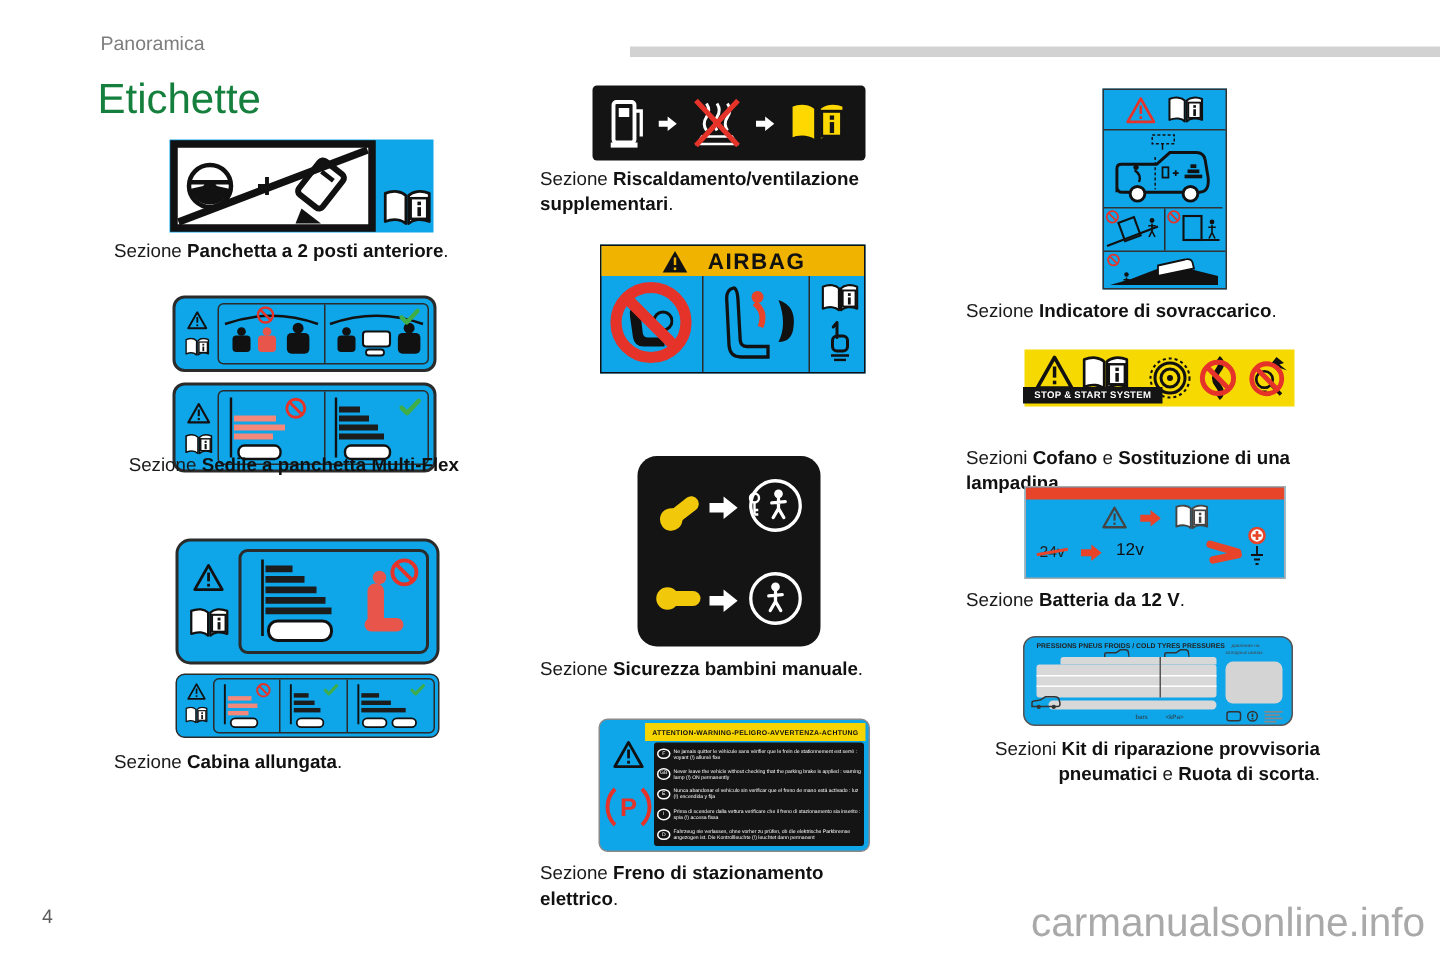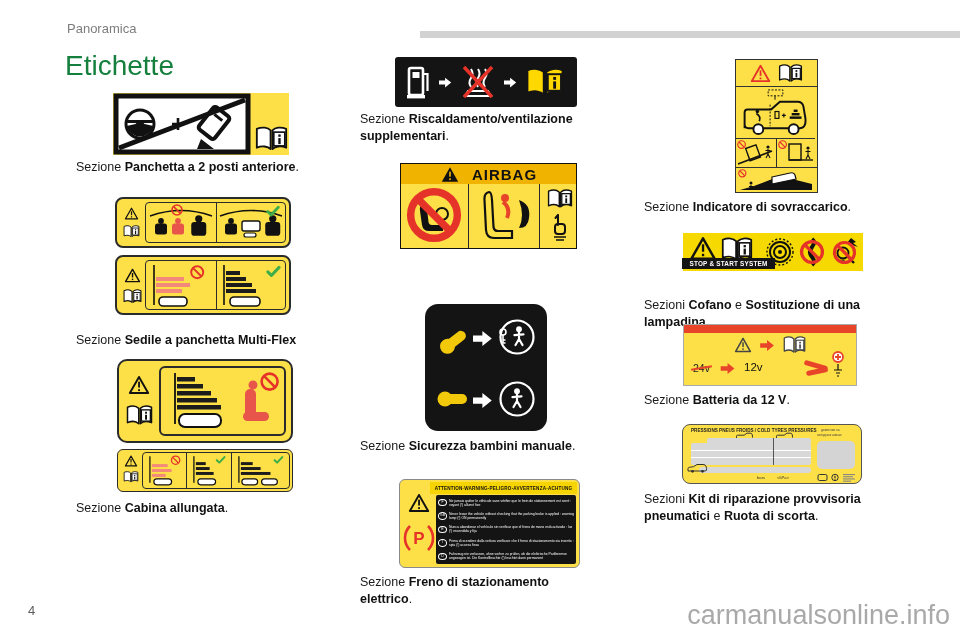--- a/index.html
+++ b/index.html
@@ -1,21 +1,21 @@
 <!DOCTYPE html>
 <html><head>
 <meta charset="utf-8">
 <style>
   html,body{margin:0;padding:0;background:#fff;}
   #page{position:relative;width:960px;height:640px;background:#fff;overflow:hidden;
         font-family:"Liberation Sans",sans-serif;color:#1a1a1a;}
   .r{position:absolute;}
   .cap{position:absolute;font-size:12.5px;line-height:1.32;color:#1a1a1a;margin:0;}
   .cap b{font-weight:bold;color:#111;}
-  .figbox{position:absolute;background:#fde047;box-sizing:border-box;}
+  .figbox{position:absolute;background:#0ea5e9;box-sizing:border-box;}
   .rbox{border:2px solid #2b2b2b;border-radius:8px;}
   .cellline{border-right:1.5px solid #2b2b2b;}
   .blackpanel{background:#141414;}
   svg{display:block;}
 </style>
 </head>
 <body>
 <div id="page">
 
 <svg width="0" height="0" style="position:absolute">
@@ -156,21 +156,21 @@
         <rect x="10" y="22" width="26" height="4" fill="#1c1c1c"></rect>
         <rect x="10" y="28" width="30" height="4" fill="#1c1c1c"></rect>
         <rect x="14" y="36" width="30" height="9" rx="4" fill="#fff" stroke="#111" stroke-width="1.6"></rect>
         <g style="color:#3fae49" transform="translate(50,5) scale(0.9)">
               <use href="#g-check"></use>
             </g>
       </svg>
     </div>
   </div>
 </div>
-<p class="cap" style="left:76px;top:332px;width:230px;">
+<p class="cap" style="left:76px;top:302px;width:230px;text-align:right;">
   <span>Sezione </span><b>Sedile a panchetta Multi-Flex</b><span></span>
 </p>
 
 <div class="figbox" style="left:117px;top:359px;width:176px;height:84px;border:2px solid #2b2b2b;border-radius:10px;box-sizing:border-box;">
   <svg class="r" style="left:9px;top:14px;color:#111" width="22" height="20" viewBox="0 0 30 27">
         <use href="#g-tri"></use>
       </svg>
   <svg class="r" style="left:7px;top:44px;color:#111" width="27" height="21" viewBox="0 0 36 28">
         <use href="#g-book"></use>
       </svg>
@@ -544,20 +544,20 @@
     <rect x="1" y="1.5" width="9" height="6" rx="1.5" fill="none" stroke="#333" stroke-width="1"></rect>
     <circle cx="18" cy="4.5" r="3.2" fill="none" stroke="#333" stroke-width="1"></circle>
     <rect x="17.4" y="2.8" width="1.2" height="2.2" fill="#333"></rect>
         <rect x="17.4" y="5.6" width="1.2" height="1.1" fill="#333"></rect>
     <rect x="26" y="1" width="12" height="1.1" fill="#888"></rect>
         <rect x="26" y="3.2" width="10" height="1.1" fill="#888"></rect>
     <rect x="26" y="5.4" width="12" height="1.1" fill="#888"></rect>
         <rect x="26" y="7.6" width="8" height="1.1" fill="#888"></rect>
   </svg>
 </div>
-<p class="cap" style="left:644px;top:491px;width:236px;">
+<p class="cap" style="left:644px;top:491px;width:236px;text-align:right;">
   <span>Sezioni </span><b>Kit di riparazione provvisoria pneumatici</b><span> e </span><b>Ruota di scorta</b><span>.</span>
 </p>
 
 <div class="r" style="left:28px;top:603px;font-size:13px;color:#5d5d5d;">4</div>
 <div class="r" style="right:10px;top:600px;font-size:27px;color:#a9a9a9;">carmanualsonline.info</div>
 
 </div>
 
 </body></html>

